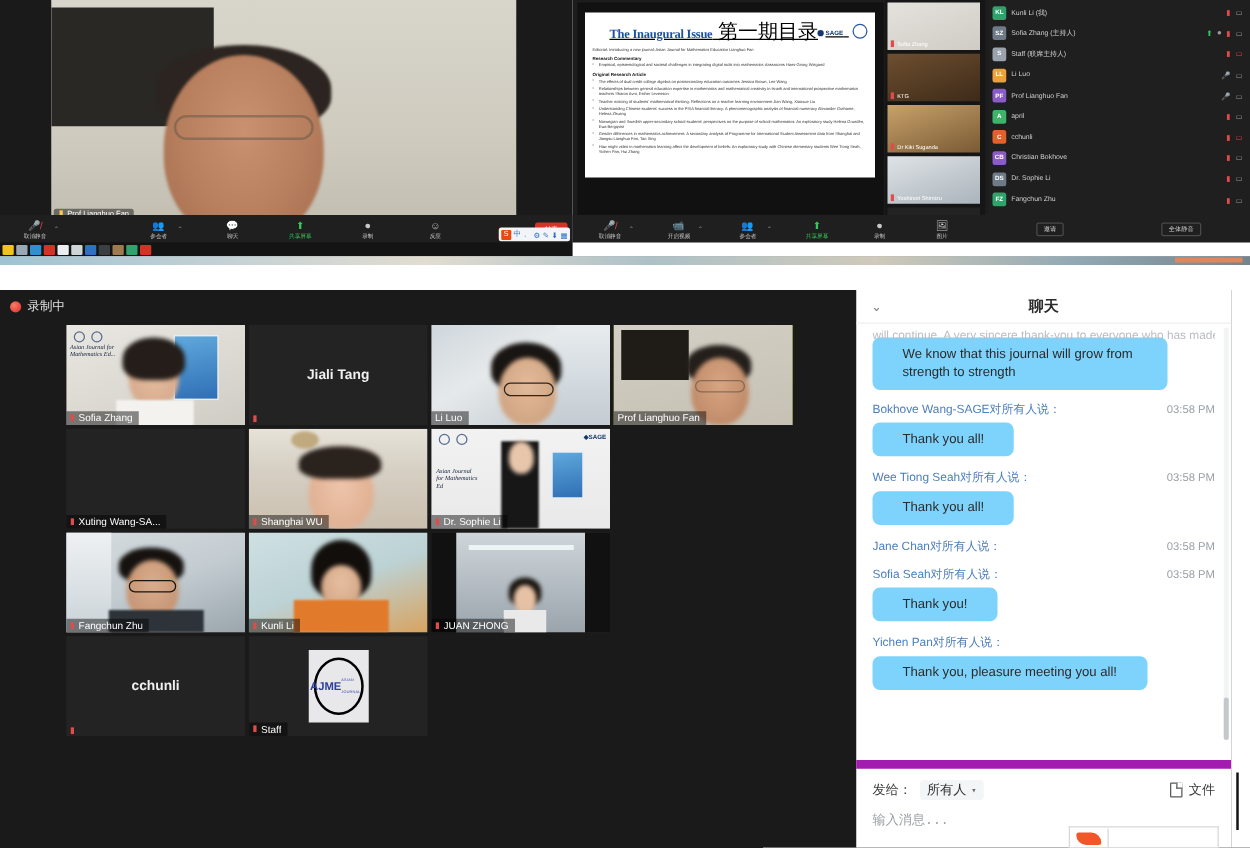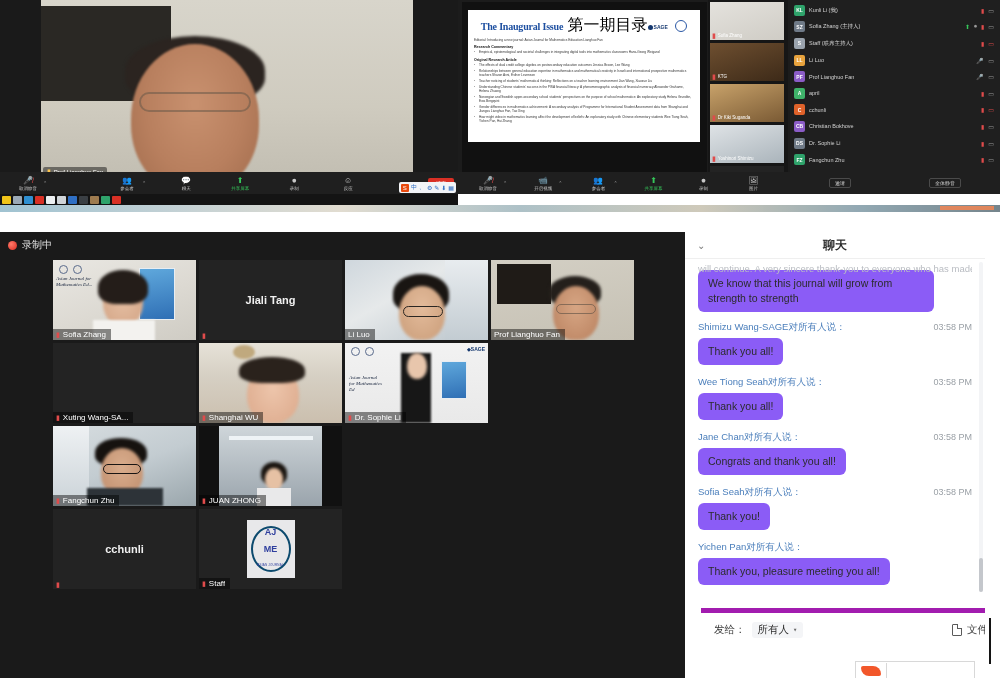--- a/index.html
+++ b/index.html
@@ -103,21 +103,21 @@
     background: #1c1c1c; overflow: hidden;
   }
   .share-area {
     position: absolute; left: 4px; top: 2px; width: 245px; height: 170px;
     background: #111; overflow: hidden;
   }
   .slide {
     position: absolute; left: 6px; top: 8px; width: 232px; height: 132px;
     background: #fff; padding: 5px 6px; overflow: hidden;
   }
-  .slide-head { display: flex; align-items: flex-start; justify-content: center; }
+  .slide-head { display: flex; align-items: flex-start; justify-content: flex-end; text-decoration: underline; }
   .slide-title {
     font-family: "Liberation Serif", serif;
     font-weight: bold; font-size: 10px; color: #1d4fa0; letter-spacing: -.2px;
   }
   .sage-logo { font-size: 5px; font-weight: bold; color: #14376e; white-space: nowrap; }
   .sage-logo .blob { display:inline-block; width:5px; height:5px; background:#14376e;
       border-radius:50%; margin-right:1px; vertical-align:-1px;}
   .ecnu-seal { display:inline-block; width:12px; height:12px; border:1px solid #2b58a5;
       border-radius:50%; margin-left:3px; vertical-align:-3px;}
   .slide-sec { font-size: 3.6px; font-weight: bold; color: #111; margin-top: 3px; }
@@ -242,22 +242,22 @@
     border-radius: 50%; }
   .sage-sm { position: absolute; right: 3px; top: 3px; font-size: 5px; font-weight: bold;
     color: #14376e; }
 
   .ajme-logo {
     position: absolute; left: 50%; top: 50%; transform: translate(-50%,-50%);
     width: 48px; height: 58px; background: #e8e8ea;
     display: flex; align-items: center; justify-content: center;
   }
   .ajme-ring {
-    width: 40px; height: 46px; border: 2px solid #0c4a6e; border-radius: 50%;
-    display: flex; flex-direction: column; align-items: center; justify-content: space-between;
+    width: 40px; height: 46px; border: 2px solid #000000; border-radius: 50%;
+    display: flex; align-items: center; justify-content: flex-end;
     color: #2f3f9e; font-size: 9px; font-weight: bold; line-height: 9px;
   }
   .ajme-ring small { font-size: 3px; font-weight: normal; letter-spacing: .2px; }
 
   
   .chat {
     position: absolute; left: 685px; top: 232px; width: 300px; height: 446px;
     background: #ffffff;
   }
   .chat-header {
@@ -267,39 +267,39 @@
   .chat-header .title { font-size: 12px; font-weight: bold; color: #2b2b2b; }
   .chev-left {
     position: absolute; left: 12px; top: 8px; color: #7a7a7a; font-size: 10px;
   }
   .chat-body {
     position: relative; height: 348px; overflow: hidden; padding: 4px 13px 0 13px;
   }
   .msg-clip { color: #b9bcc2; font-size: 9.5px; white-space: nowrap; overflow: hidden;
     margin-bottom: -4px; }
   .bubble {
-    background: #8b5cf6; border-radius: 6px; padding: 6px 10px;
+    background: #7dd3fc; border-radius: 6px; padding: 6px 24px;
     font-size: 10.5px; color: #2b2b2b; display: inline-block; max-width: 236px;
     line-height: 15px; margin-bottom: 2px;
   }
   .bubble.wide { display: block; }
   .meta { display: flex; justify-content: space-between; align-items: baseline;
     margin-top: 9px; margin-bottom: 4px; }
   .meta .who { font-size: 9.5px; color: #4a7ebb; white-space: nowrap; }
   .meta .tm { font-size: 9px; color: #9aa0a6; white-space: nowrap; }
   .chat-scroll-track {
     position: absolute; right: 2px; top: 30px; width: 4px; height: 330px;
     background: #f3f4f6; border-radius: 2px;
   }
   .chat-scroll-thumb {
     position: absolute; right: 2px; top: 326px; width: 4px; height: 34px;
     background: #c4c7cc; border-radius: 2px;
   }
-  .chat-foot { position: absolute; left: 16px; bottom: 0; width: 300px; height: 70px;
-    border-top: 5px solid #a21caf; padding: 9px 13px; font-family: Liberation Mono, monospace; }
+  .chat-foot { position: absolute; left: 0; bottom: 0; width: 300px; height: 70px;
+    border-top: 7px solid #a21caf; padding: 9px 13px; font-family: Liberation Mono, monospace; }
   .send-row { display: flex; align-items: center; justify-content: space-between; }
   .send-left { display: flex; align-items: center; gap: 6px; }
   .send-label { font-size: 10.5px; color: #3c3c3c; }
   .send-select { display: flex; align-items: center; gap: 4px; font-size: 10.5px;
     color: #2b2b2b; background: #f4f5f7; padding: 1px 6px; border-radius: 3px; }
   .send-select .cv { font-size: 7px; color: #6b6b6b; }
   .file-btn { display: flex; align-items: center; gap: 5px; font-size: 10.5px; color: #3c3c3c; }
   .file-glyph { width: 10px; height: 12px; border: 1.3px solid #5a5a5a; border-radius: 1px;
     position: relative; }
   .file-glyph::after { content:""; position:absolute; right:-1px; top:-1px; width:4px; height:4px;
@@ -697,20 +697,31 @@
           <div class="face-o" style="left:48px;top:22px;width:42px;height:48px;background:radial-gradient(ellipse at 50% 40%,#d9ad8d,#bf8d6c)"></div>
           <div style="position:absolute;left:50px;top:38px;width:38px;height:10px;border:1.6px solid #191513;border-radius:5px"></div>
           <div style="position:absolute;left:34px;top:62px;width:76px;height:18px;background:#2d3338;filter:blur(1px)"></div>
         </div>
         <div class="namebar">
           <span class="mic-off">▮</span>
           <span class="nm">Fangchun Zhu</span>
         </div>
       </div>
 
+      <div class="tile">
+        <div class="vid v-kunli">
+          <div class="hair-o" style="left:50px;top:6px;width:48px;height:46px;background:#120e0b"></div>
+          <div class="face-o" style="left:58px;top:26px;width:32px;height:34px;background:radial-gradient(ellipse at 50% 40%,#e6bfa0,#cfa07f)"></div>
+          <div style="position:absolute;left:36px;top:54px;width:76px;height:26px;background:#e27a2c;filter:blur(1px)"></div>
+        </div>
+        <div class="namebar">
+          <span class="mic-off">▮</span>
+          <span class="nm">Kunli Li</span>
+        </div>
+      </div>
 
       <div class="tile">
         <div class="vid v-juan">
           <div style="position:absolute;left:20px;top:0;width:103px;height:80px;background:linear-gradient(180deg,#cfd6da,#9aa4ac)"></div>
           <div style="position:absolute;left:30px;top:10px;width:84px;height:4px;background:#eef3f6"></div>
           <div class="hair-o" style="left:62px;top:36px;width:26px;height:22px;background:#19140f"></div>
           <div class="face-o" style="left:66px;top:42px;width:18px;height:22px;background:#e6c1a4"></div>
           <div style="position:absolute;left:58px;top:62px;width:34px;height:18px;background:#e9e9ea"></div>
         </div>
         <div class="namebar">
@@ -754,36 +765,35 @@
     <span class="chev-left">⌄</span>
     <span class="title">聊天</span>
   </div>
 
   <div class="chat-body">
     <div class="msg-clip">will continue. A very sincere thank-you to everyone who has made this possible.</div>
 
     <div class="bubble wide">We know that this journal will grow from strength to strength</div>
 
     <div class="meta">
-      <span class="who">Shimizu Wang-SAGE对所有人说：</span>
+      <span class="who">Bokhove Wang-SAGE对所有人说：</span>
       <span class="tm">03:58 PM</span>
     </div>
     <div class="bubble">Thank you all!</div>
 
     <div class="meta">
       <span class="who">Wee Tiong Seah对所有人说：</span>
       <span class="tm">03:58 PM</span>
     </div>
     <div class="bubble">Thank you all!</div>
 
     <div class="meta">
       <span class="who">Jane Chan对所有人说：</span>
       <span class="tm">03:58 PM</span>
     </div>
-    <div class="bubble">Congrats and thank you all!</div>
 
     <div class="meta">
       <span class="who">Sofia Seah对所有人说：</span>
       <span class="tm">03:58 PM</span>
     </div>
     <div class="bubble">Thank you!</div>
 
     <div class="meta">
       <span class="who">Yichen Pan对所有人说：</span>
       <span class="tm"></span>
@@ -801,20 +811,21 @@
         <span class="send-select">
           <span>所有人</span>
           <span class="cv">▾</span>
         </span>
       </div>
       <div class="file-btn">
         <span class="file-glyph"></span>
         <span>文件</span>
       </div>
     </div>
+    <div class="msg-input">输入消息...</div>
   </div>
 </div>
 
 <div class="right-gutter"></div>
 <div class="caret-mark"></div>
 <div class="bottom-float">
   <span class="flame"></span>
   <span class="divider"></span>
 </div>
 

